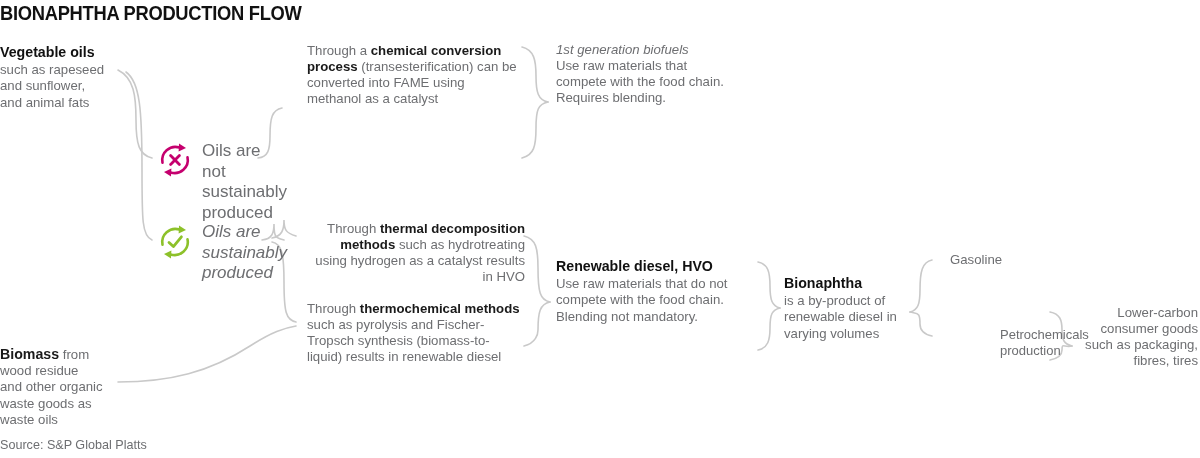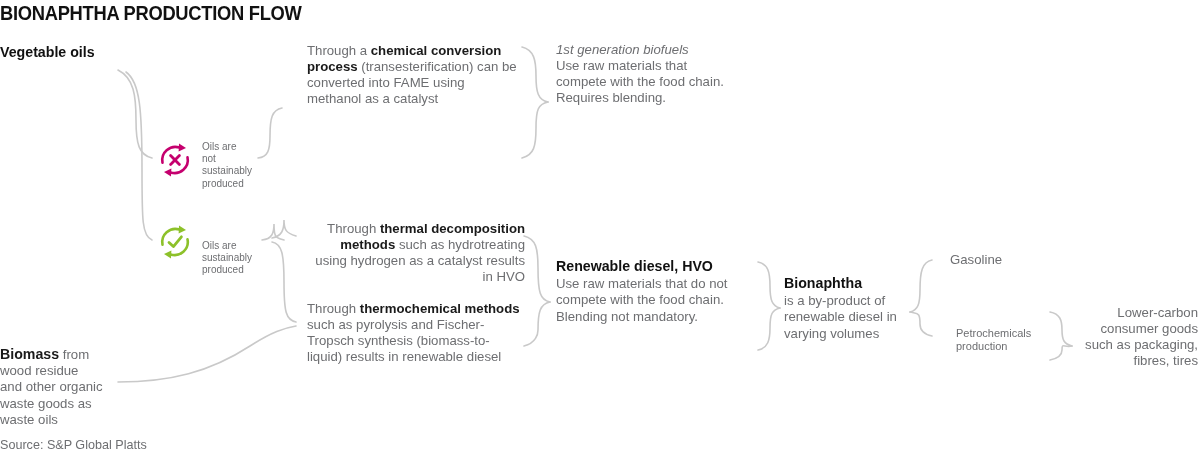--- a/index.html
+++ b/index.html
@@ -67,41 +67,41 @@
     left: 0px;
     top: 438px;
     font-size: 12.6px;
     color: #6d6e71;
   }
   .icon-wrap {
     position: absolute;
   }
   .icon-label {
     position: absolute;
-    font-size: 10px;
+    font-size: 17px;
     color: #6d6e71;
     line-height: 1.22;
   }
   
   #node-vegetable-oils { left: 0px; top: 44px; width: 135px; font-size: 13.2px; }
   #node-biomass { left: 0px; top: 346px; width: 130px; font-size: 13.2px; }
   #node-chemical-conversion { left: 307px; top: 43px; width: 215px; font-size: 13.2px; }
   #node-thermal-decomp { left: 307px; top: 221px; width: 218px; font-size: 13.2px; text-align: right; }
   #node-thermochemical { left: 307px; top: 301px; width: 215px; font-size: 13.2px; }
   #node-biodiesel { left: 556px; top: 42px; width: 200px; font-size: 13.2px; }
   #node-renewable-diesel { left: 556px; top: 258px; width: 200px; font-size: 13.2px; }
   #node-bionaphtha { left: 784px; top: 275px; width: 145px; font-size: 13.2px; }
   #node-gasoline { left: 950px; top: 252px; width: 110px; font-size: 13.2px; }
-  #node-petrochemicals { left: 956px; top: 327px; width: 110px; font-size: 11px; }
+  #node-petrochemicals { left: 1000px; top: 327px; width: 110px; font-size: 13px; }
   #node-lower-carbon { left: 1078px; top: 305px; width: 120px; font-size: 13.2px; text-align: right; }
   
   #icon-row-not-sustainable { left: 155px; top: 140px; }
   #icon-row-sustainable { left: 155px; top: 222px; }
   #icon-row-not-sustainable .icon-label { left: 47px; top: 1px; }
-  #icon-row-sustainable .icon-label { left: 47px; top: 18px; }
+  #icon-row-sustainable .icon-label { left: 47px; top: 0; font-style: italic; }
 </style>
 </head>
 <body>
 
 <div id="diagram-root">
 
   <div class="title">BIONAPHTHA PRODUCTION FLOW</div>
 
   <svg id="connector-layer" viewBox="0 0 1200 458" width="1200" height="458" fill="none">
     <g stroke="#c9c9c9" stroke-width="1.6" fill="none" stroke-linecap="round">
@@ -129,20 +129,25 @@
       <path d="M932,260 C922,262 920,272 920,290 C920,304 918,310 910,312"></path>
       <path d="M932,336 C922,334 920,328 920,324 C920,312 918,314 910,312"></path>
 
       <path d="M1050,312 C1060,314 1062,320 1062,330 C1062,340 1064,344 1072,346"></path>
       <path d="M1050,360 C1060,358 1062,354 1062,350 C1062,342 1064,348 1072,346"></path>
     </g>
   </svg>
 
   <div class="node" id="node-vegetable-oils">
     <div class="big-hd">Vegetable oils</div>
+    <div class="body-txt">
+      <div>such as rapeseed</div>
+      <div>and sunflower,</div>
+      <div>and animal fats</div>
+    </div>
   </div>
 
   <div class="node" id="node-biomass">
     <div class="body-txt">
       <div><span class="inline-hd" style="font-size:14.2px">Biomass</span><span> from</span></div>
       <div>wood residue</div>
       <div>and other organic</div>
       <div>waste goods as</div>
       <div>waste oils</div>
     </div>

